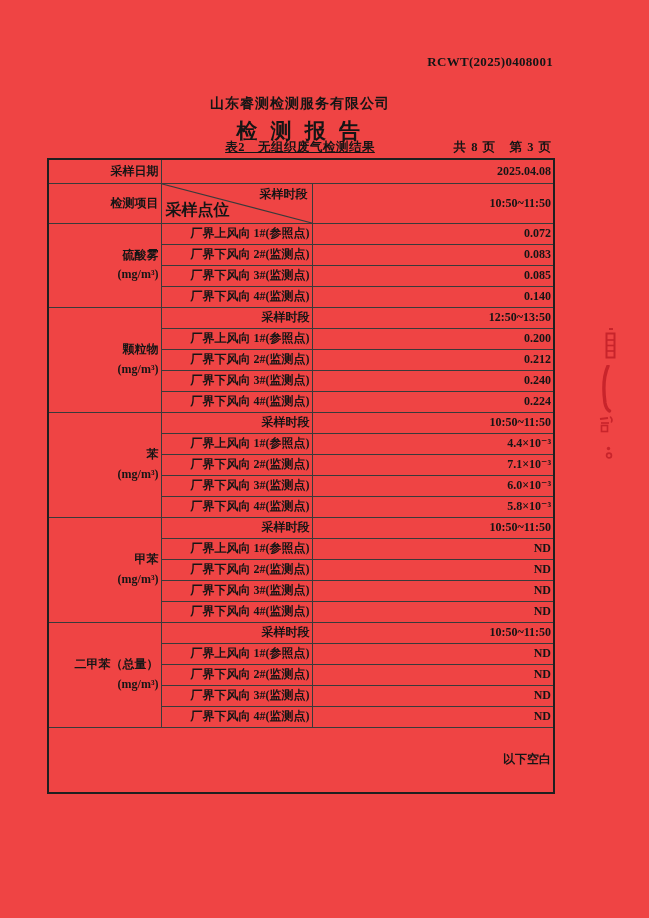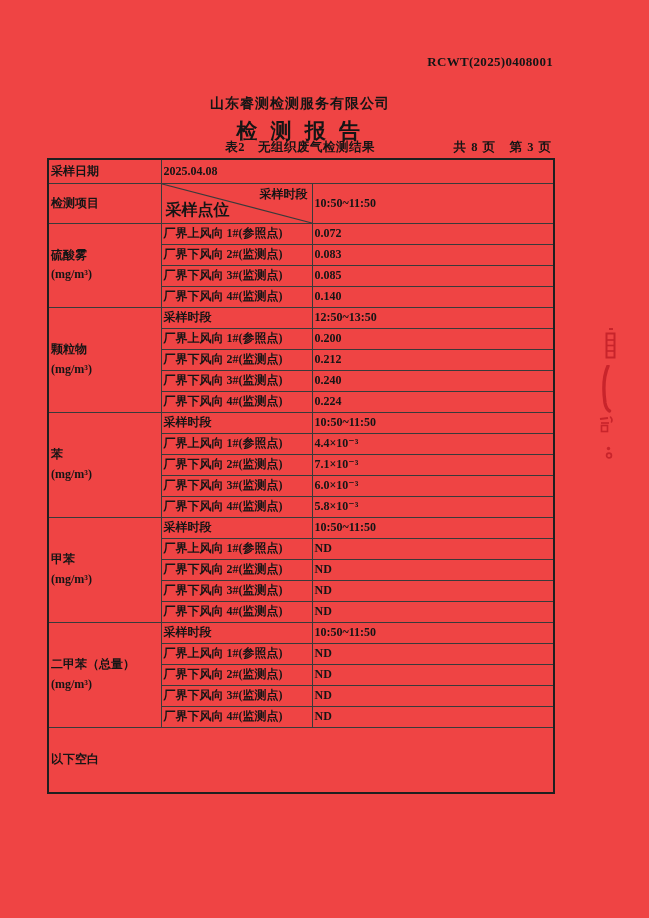--- a/index.html
+++ b/index.html
@@ -26,37 +26,37 @@
   }
   .doc-title{
     position:absolute;top:117px;left:47px;width:506px;
     text-align:center;font-size:21px;font-weight:bold;letter-spacing:4px;
   }
   .caption-row{
     position:absolute;top:139px;left:47px;width:506px;height:16px;
   }
   .table-caption{
     position:absolute;left:0;width:100%;text-align:center;
-    font-size:12.5px;font-weight:bold;letter-spacing:.5px;
+    font-size:12.5px;font-weight:bold;letter-spacing:.5px;text-decoration:underline;
   }
   .page-info{
     position:absolute;right:1px;top:0;
     font-size:12.5px;font-weight:bold;letter-spacing:1px;
   }
   
   table.report{
     position:absolute;left:47px;top:158px;
     width:506px;table-layout:fixed;
     border-collapse:collapse;
     border:2px solid #1f1f1f;
     font-size:12px;font-weight:bold;
   }
   table.report td{
     border:1px solid #3a3a3a;
-    text-align:left;vertical-align:middle;
+    text-align:right;vertical-align:middle;
     padding:0 2px;overflow:hidden;
     line-height:1.25;
   }
   tr.r1{height:24px;}
   tr.r2{height:40px;}
   tr.rd{height:21px;}
   tr.rfoot{height:66px;}
   td.param div{line-height:1.6;}
   td.diag{position:relative;padding:0;}
   td.diag svg{position:absolute;inset:0;width:100%;height:100%;}

